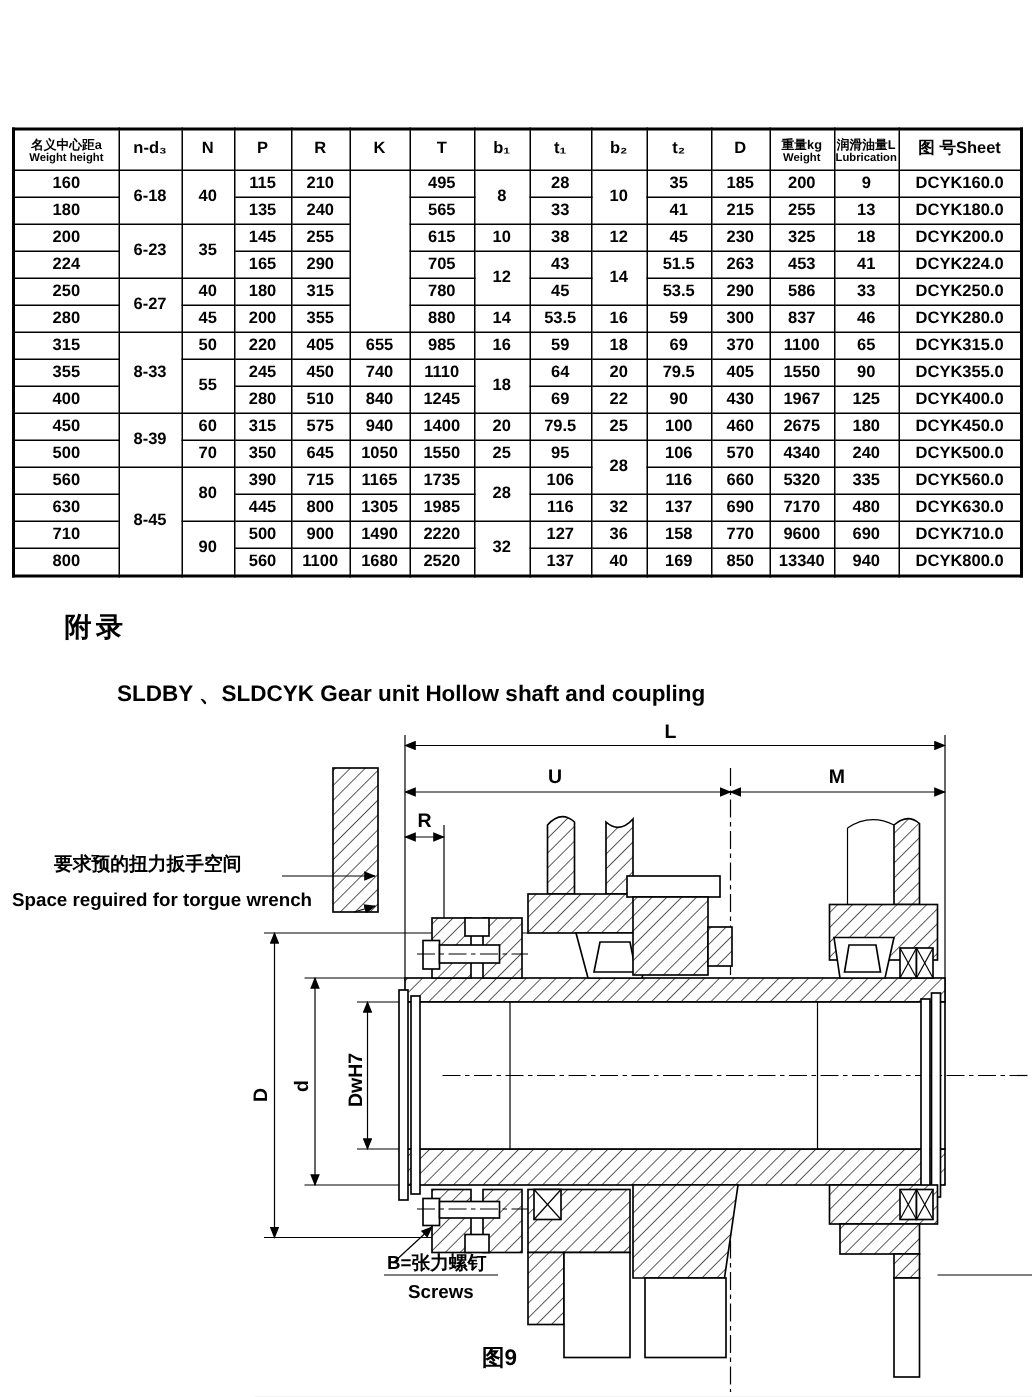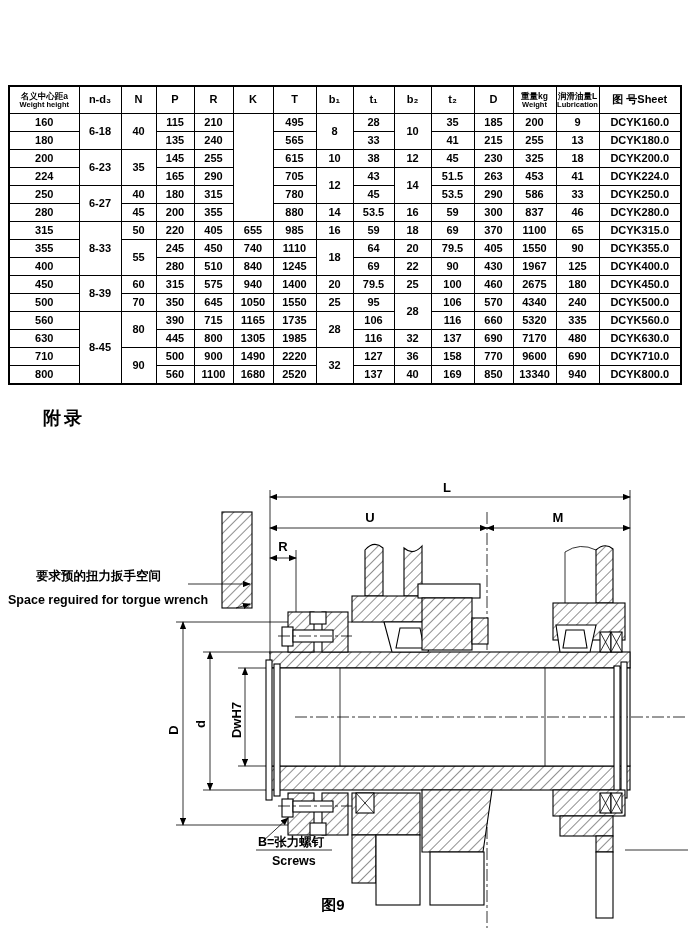--- a/index.html
+++ b/index.html
@@ -322,20 +322,21 @@
           <td>169</td>
           <td>850</td>
           <td>13340</td>
           <td>940</td>
           <td>DCYK800.0</td>
         </tr>
       </tbody>
     </table>
 
   <div class="app-label">附录</div>
+  <div class="app-en">SLDBY 、SLDCYK Gear unit Hollow shaft and coupling</div>
 
   <svg class="drawing" width="688" height="453" viewBox="0 0 688 453" xmlns="http://www.w3.org/2000/svg">
     <defs>
       <pattern id="hat" patternUnits="userSpaceOnUse" width="7" height="7" patternTransform="rotate(45)">
         <rect width="7" height="7" fill="#ffffff"></rect>
         <line x1="0" y1="0" x2="0" y2="7" stroke="#222" stroke-width="1"></line>
       </pattern>
       <marker id="arr" viewBox="0 0 10 8" refX="9" refY="4" markerWidth="10" markerHeight="8" orient="auto-start-reverse">
         <path d="M0,0 L10,4 L0,8 z" fill="#000"></path>
       </marker>

